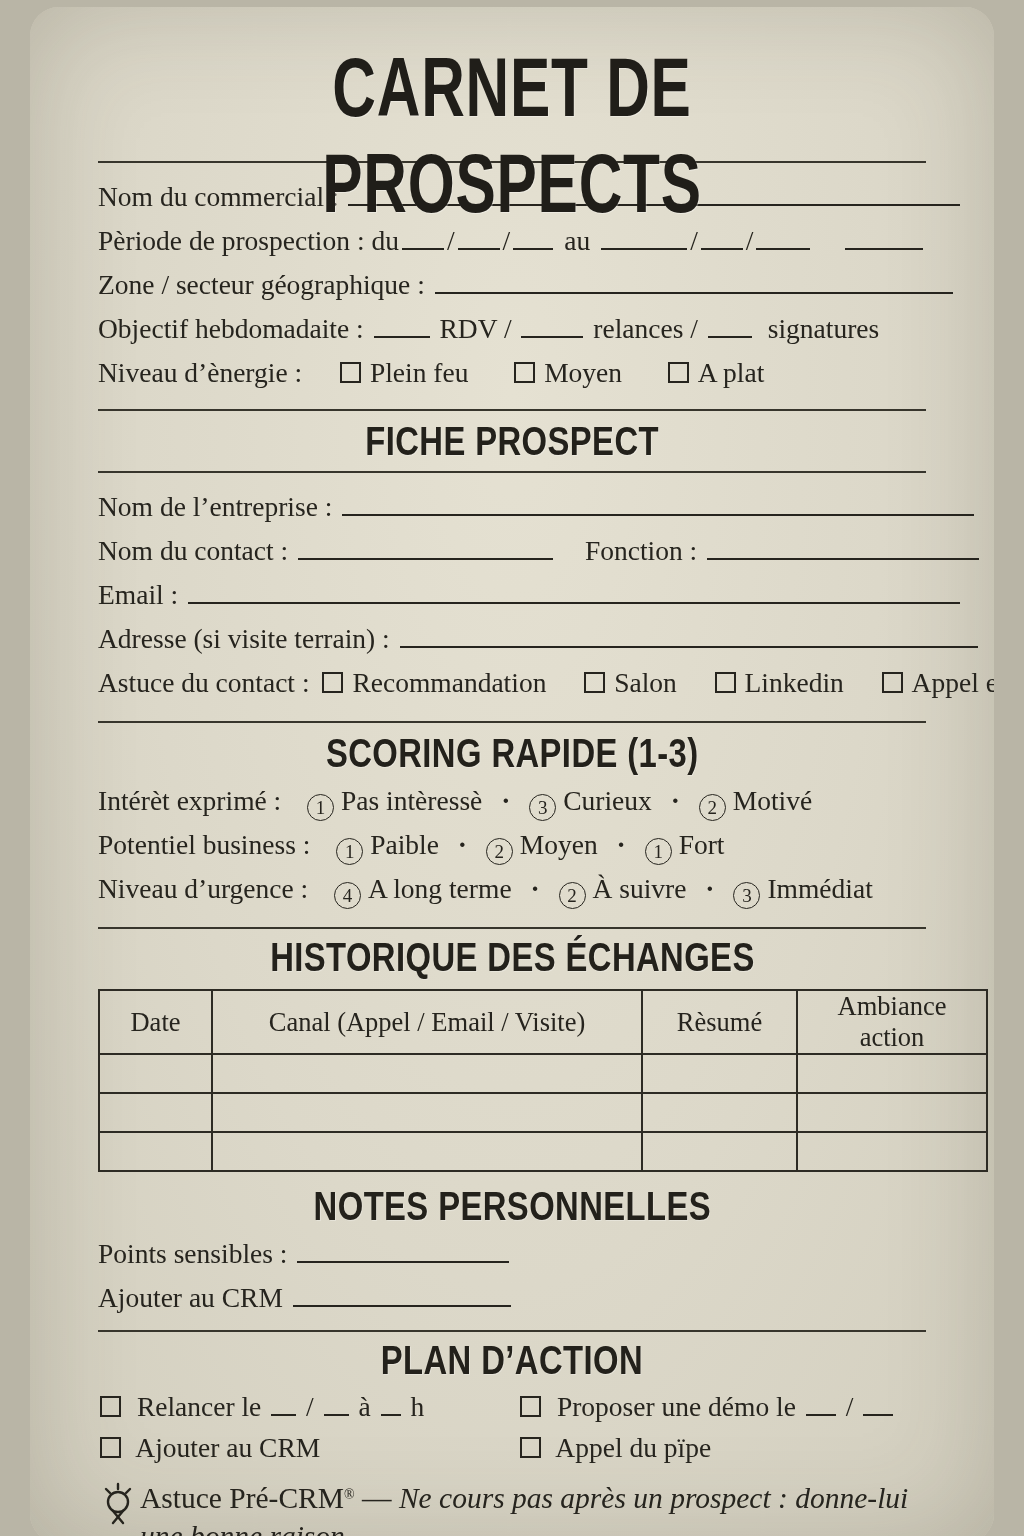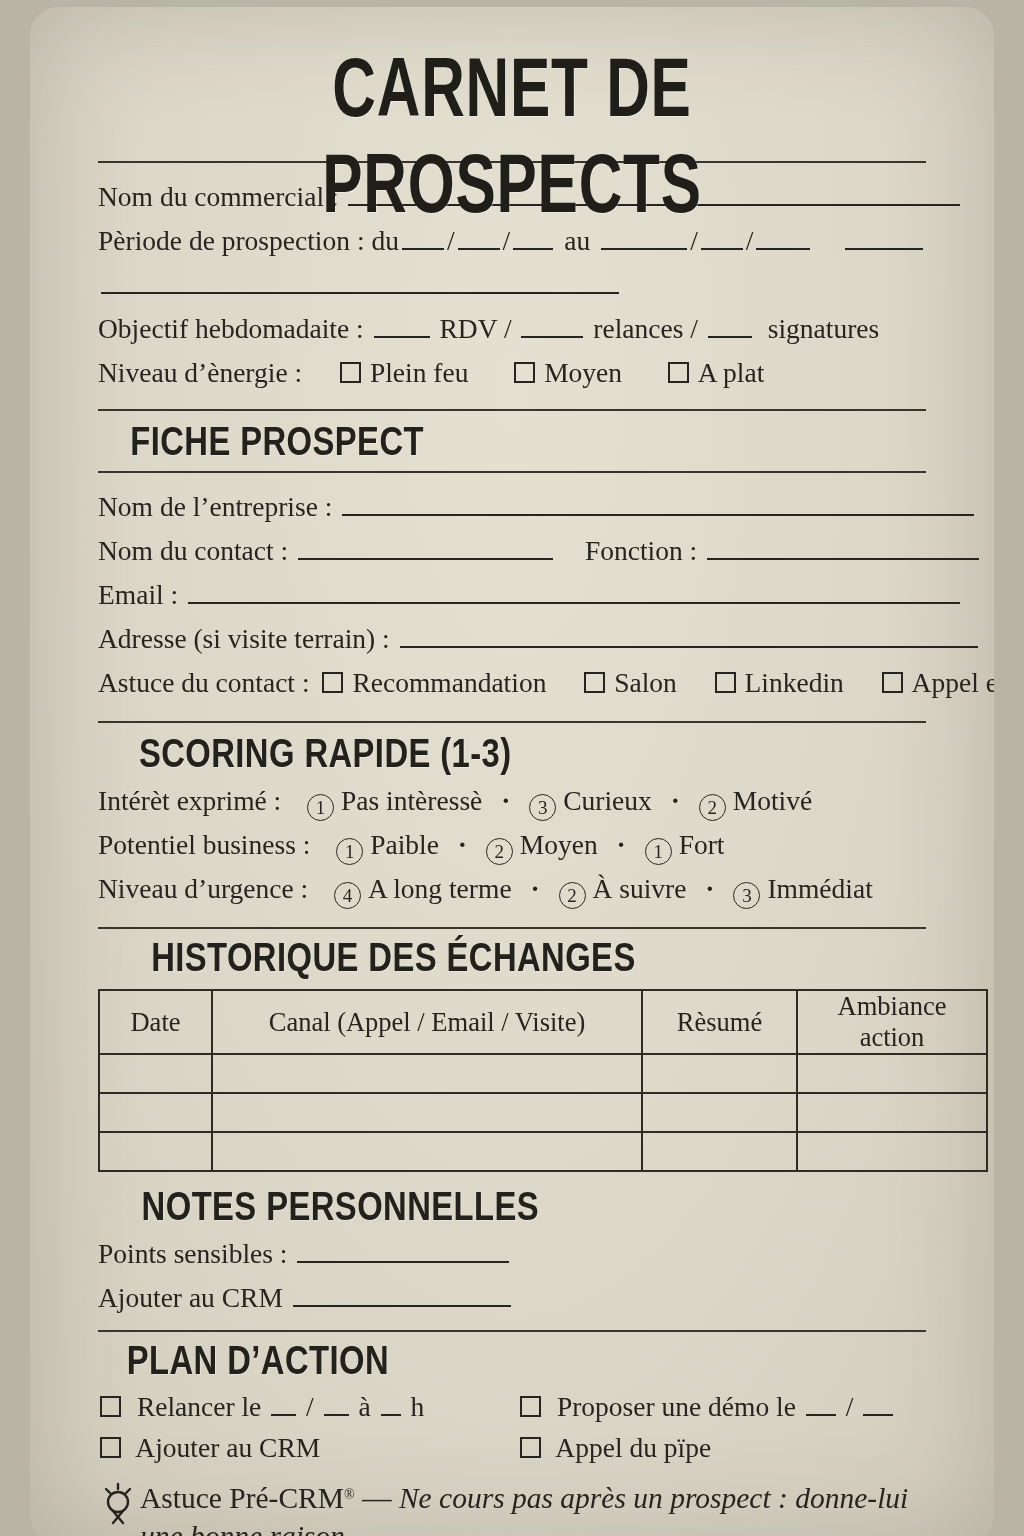--- a/index.html
+++ b/index.html
@@ -12,21 +12,21 @@
     font-family:"Liberation Serif","DejaVu Serif",serif;
     border-radius:29px;
   }
   .content{padding:0 68px;}
   
   .h1wrap{text-align:center;padding-top:32px;height:100px;}
   .h1{display:inline-block;font-family:"Liberation Sans","DejaVu Sans",sans-serif;
       font-weight:700;font-size:84px;line-height:96px;letter-spacing:1px;
       transform:scaleX(0.72);transform-origin:50% 50%;color:#201e19;
       text-shadow:1px 1px 0 rgba(255,255,255,0.35);}
-  .h2wrap{}
+  .h2wrap{text-align:center;}
   .h2{display:inline-block;font-family:"Liberation Sans","DejaVu Sans",sans-serif;
       font-weight:700;font-size:40px;line-height:52px;letter-spacing:0.5px;
       transform:scaleX(0.82);transform-origin:50% 50%;color:#23211b;
       text-shadow:1px 1px 0 rgba(255,255,255,0.3);}
   .rule{border:none;border-top:2px solid #37352c;margin:0;}
   
   .line{font-size:27.5px;line-height:44px;white-space:nowrap;}
   .blank{display:inline-block;border-bottom:2px solid #26241e;height:2px;margin:0 3px;}
   .cb{display:inline-block;width:17px;height:17px;border:2px solid #26241e;
       margin:0 9px 0 2px;vertical-align:-1px;background:transparent;}
@@ -79,20 +79,21 @@
         <span style="margin:0 8px;">au</span>
         <span class="blank" style="width:86px;"></span>
           <span>/</span>
           <span class="blank" style="width:42px;"></span>
           <span>/</span>
           <span class="blank" style="width:54px;"></span>
         <span style="flex:1;"></span>
         <span class="blank" style="width:78px;"></span>
       </div>
       <div class="line">
+        <span>Zone / secteur géographique :</span>
         <span class="blank" style="width:518px;"></span>
       </div>
       <div class="line">
         <span>Objectif hebdomadaite :</span>
         <span class="blank" style="width:56px;"></span>
         <span>RDV /</span>
         <span class="blank" style="width:62px;"></span>
         <span>relances /</span>
         <span class="blank" style="width:44px;"></span>
         <span style="margin-left:6px;">signatures</span>

